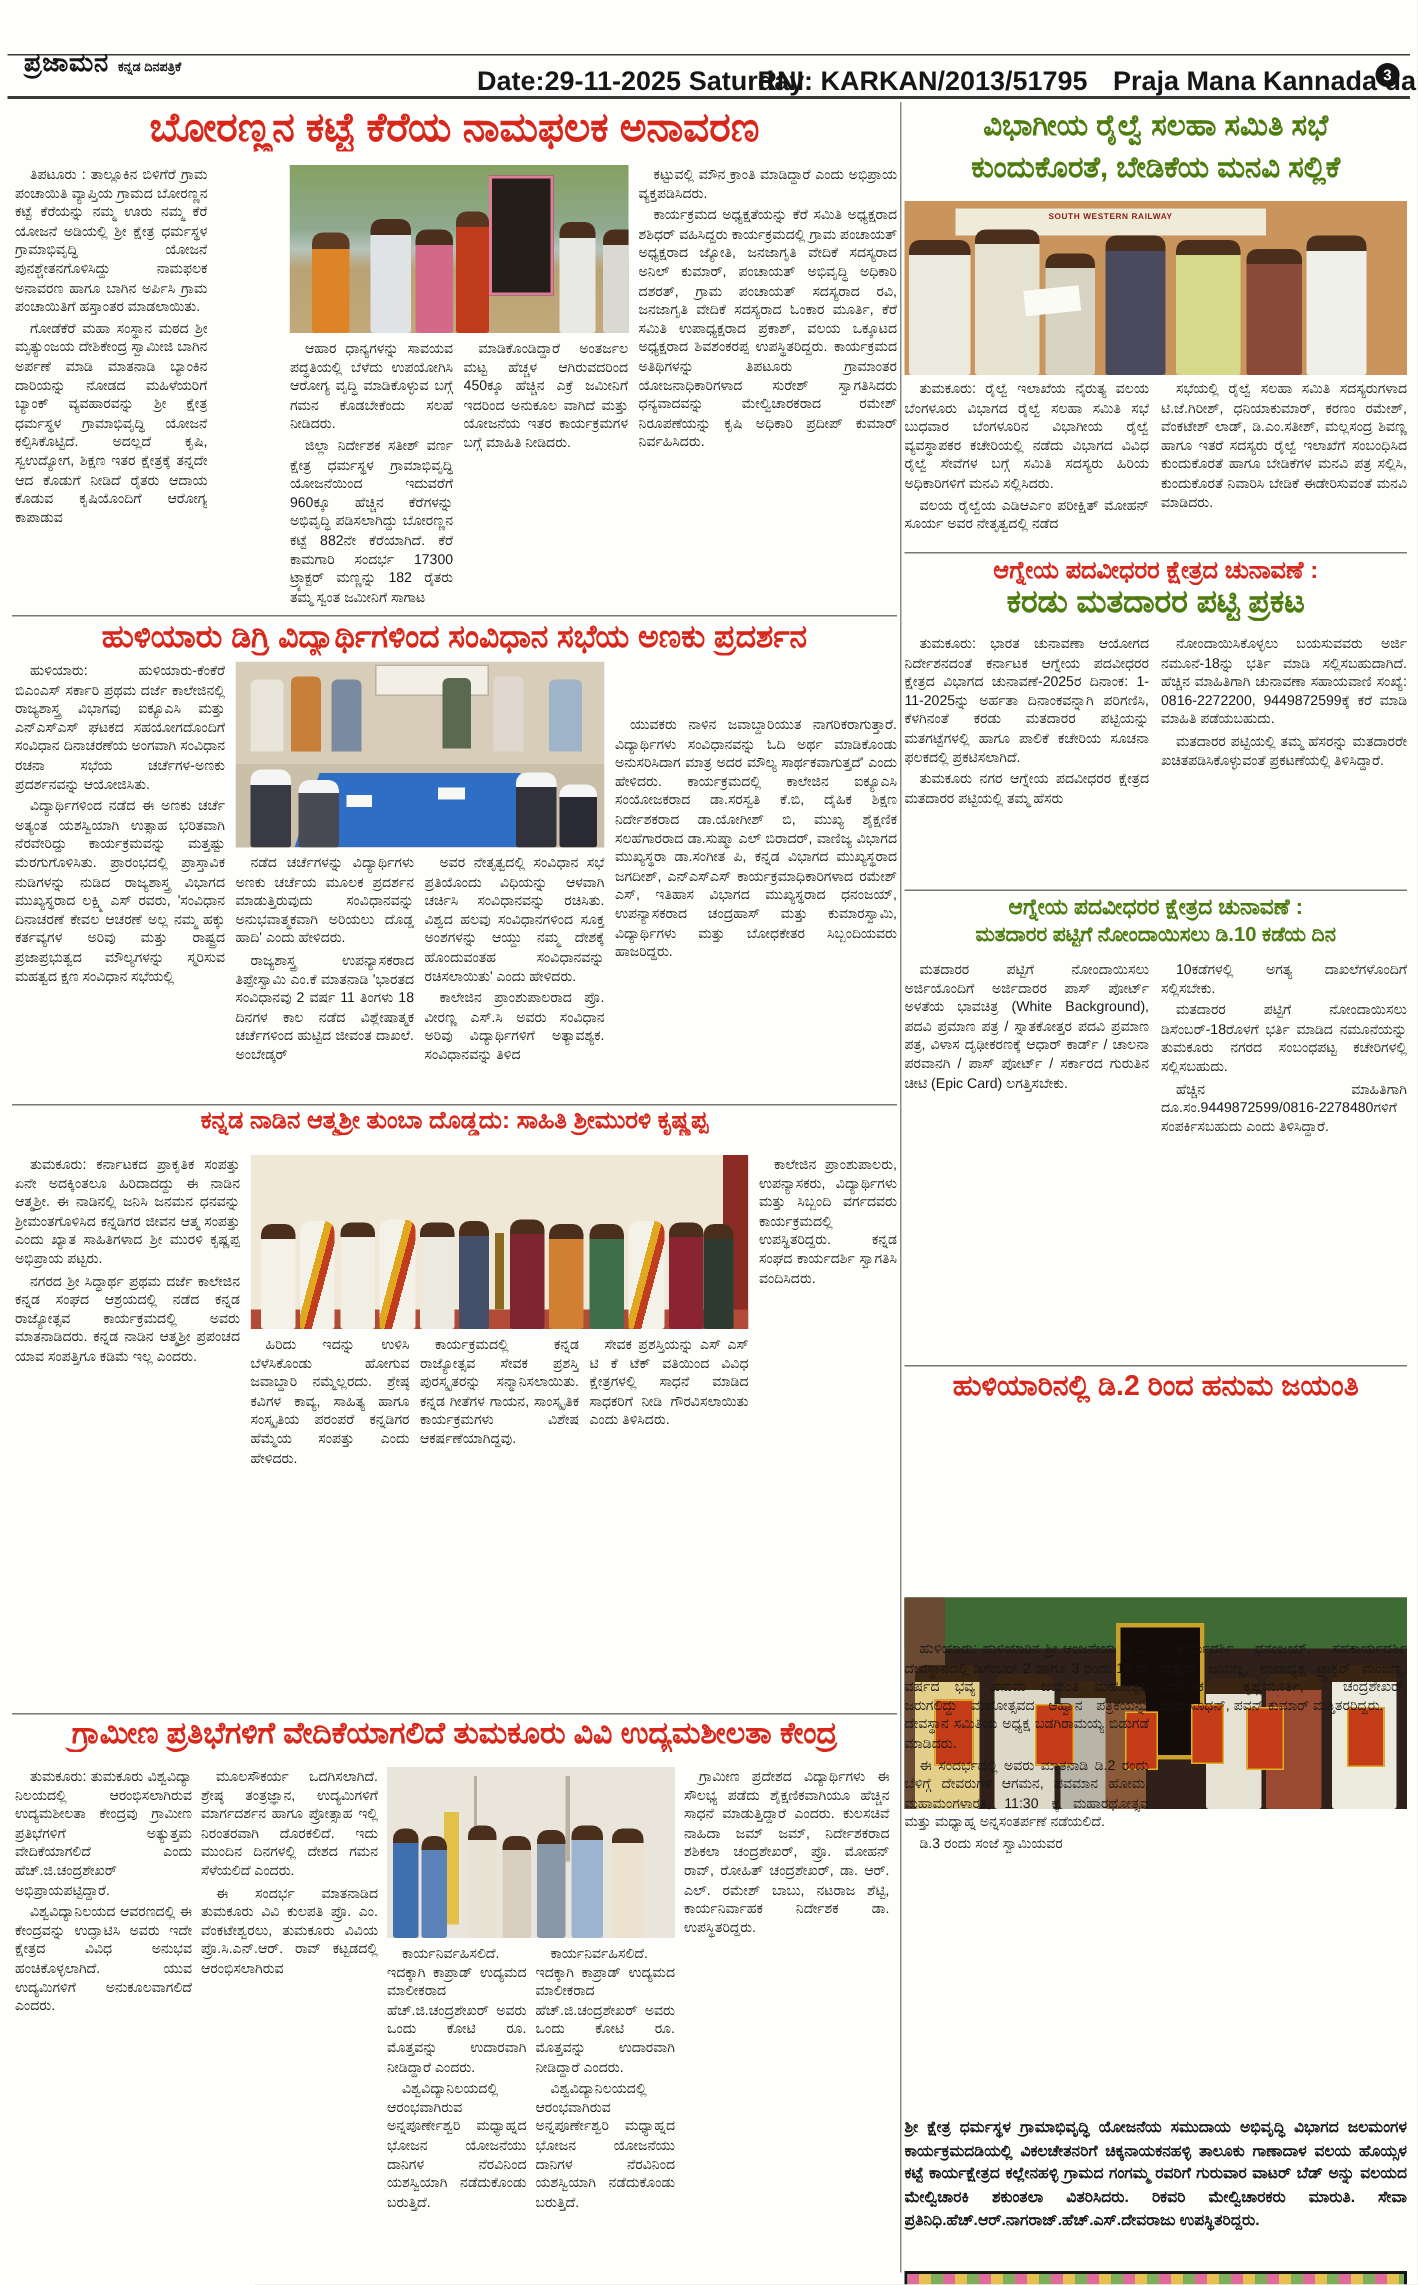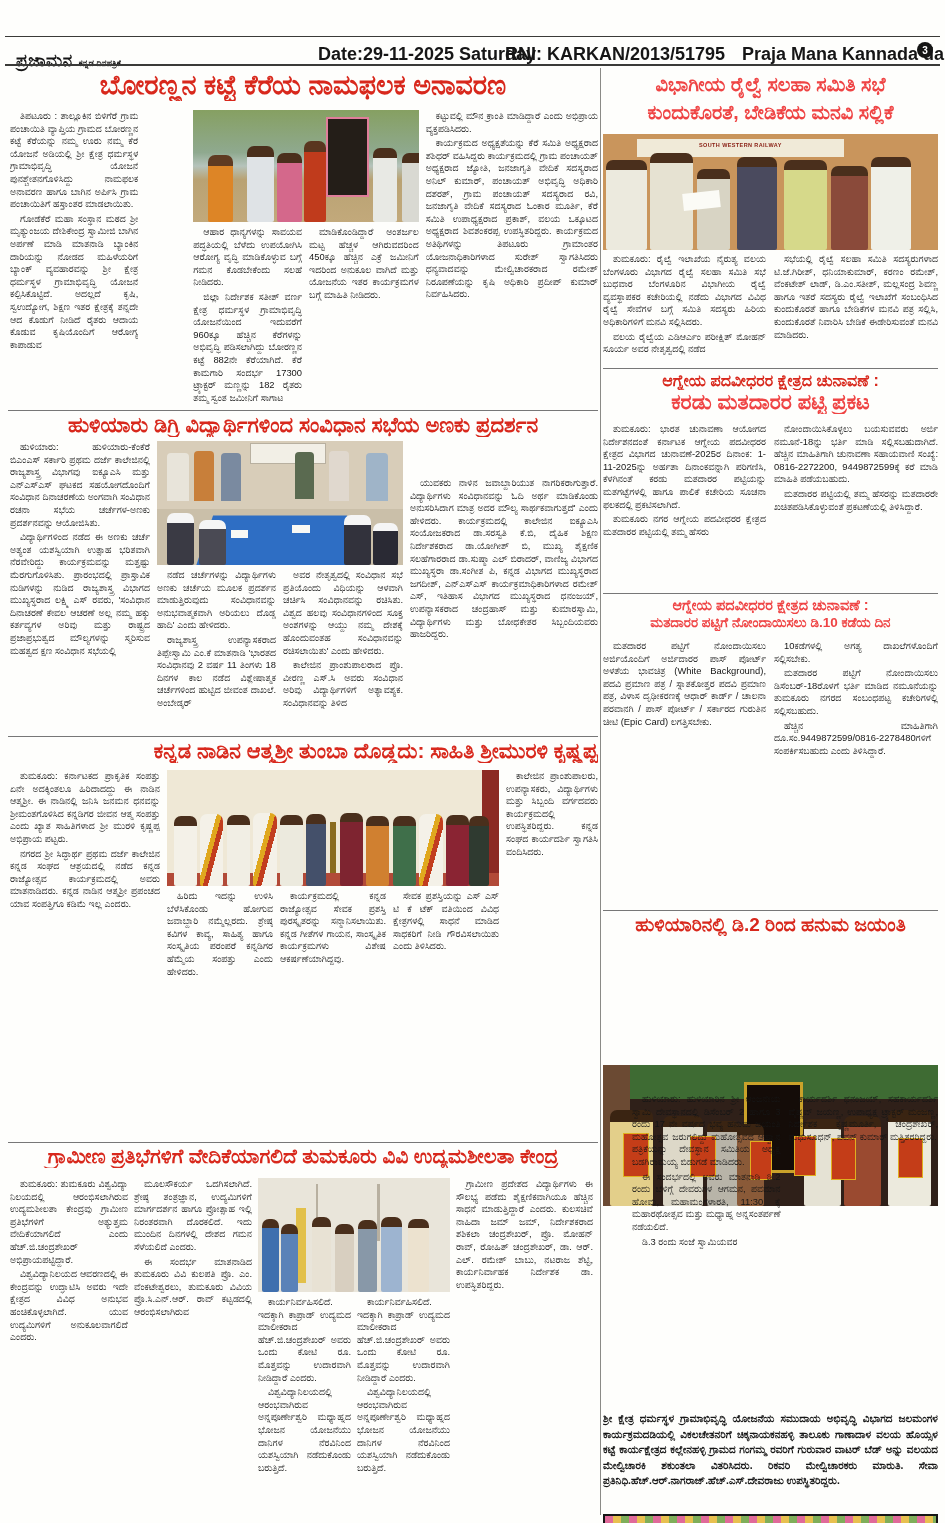--- a/index.html
+++ b/index.html
@@ -9,21 +9,21 @@
   .abs{position:absolute;}
   
   .mast-logo{font-weight:800;font-size:17px;letter-spacing:.5px;}
   .mast-sub{font-size:8.5px;font-weight:600;margin-left:6px;}
   .mast-item{font-weight:700;font-size:18px;white-space:nowrap;}
   .pagenum{width:16px;height:16px;border-radius:50%;background:#151515;color:#fff;
            display:flex;align-items:center;justify-content:center;font-size:10px;font-weight:700;}
   
   .hl{position:absolute;text-align:center;font-weight:800;line-height:1.15;overflow:hidden;white-space:nowrap;}
   .hl.red{color:#d8281c;}
-  .hl.black{color:#ef4444;}
+  .hl.black{color:#4d7c0f;}
   
   .cols{position:absolute;display:flex;overflow:hidden;}
   .col{overflow:hidden;}
   .col p{margin:0 0 2px 0;text-indent:10px;font-size:9.4px;line-height:1.34;text-align:justify;
          word-break:break-word;}
   .midstack{display:flex;flex-direction:column;overflow:hidden;}
   .midrow{display:flex;flex:1;margin-top:4px;overflow:hidden;}
   
   .photo{position:relative;overflow:hidden;background:#cfcabe;flex:none;}
   .person{position:absolute;bottom:0;border-radius:7px 7px 2px 2px;}
@@ -31,21 +31,21 @@
   .caption{font-weight:700;font-size:10.4px;line-height:1.5;text-align:justify;overflow:hidden;}
   .banner-text{position:absolute;left:0;right:0;text-align:center;font-size:5.5px;font-weight:700;
                color:#8a2015;letter-spacing:.4px;}
 </style>
 </head>
 <body>
 
 <div class="page">
 
   <div class="rule" style="left:5px;top:36px;width:935px;height:1px;"></div>
-  <div class="abs" style="left:16px;top:51px;display:flex;align-items:baseline;">
+  <div class="abs" style="left:16px;top:32px;display:flex;align-items:baseline;">
     <span class="mast-logo">ಪ್ರಜಾಮನ</span>
     <span class="mast-sub">ಕನ್ನಡ ದಿನಪತ್ರಿಕೆ</span>
   </div>
   <div class="abs mast-item" style="left:318px;top:44px;">Date:29-11-2025 Saturday</div>
   <div class="abs mast-item" style="left:505px;top:44px;">RNI: KARKAN/2013/51795</div>
   <div class="abs mast-item" style="left:742px;top:44px;">Praja Mana Kannada daily</div>
   <div class="abs pagenum" style="left:917px;top:42px;">3</div>
   <div class="rule" style="left:5px;top:64px;width:935px;height:2px;"></div>
 
   <div class="rule" style="left:600px;top:68px;width:1px;height:1447px;background:#8a8a86;"></div>
@@ -118,21 +118,21 @@
           </div>
       </div>
     </div>
     <div class="col" style="width:188px;margin-top:36px;">
         <p>ಯುವಕರು ನಾಳಿನ ಜವಾಬ್ದಾರಿಯುತ ನಾಗರಿಕರಾಗುತ್ತಾರೆ. ವಿದ್ಯಾರ್ಥಿಗಳು ಸಂವಿಧಾನವನ್ನು ಓದಿ ಅರ್ಥ ಮಾಡಿಕೊಂಡು ಅನುಸರಿಸಿದಾಗ ಮಾತ್ರ ಅದರ ಮೌಲ್ಯ ಸಾರ್ಥಕವಾಗುತ್ತದೆ' ಎಂದು ಹೇಳಿದರು. ಕಾರ್ಯಕ್ರಮದಲ್ಲಿ ಕಾಲೇಜಿನ ಐಕ್ಯೂಎಸಿ ಸಂಯೋಜಕರಾದ ಡಾ.ಸರಸ್ವತಿ ಕೆ.ಬಿ, ದೈಹಿಕ ಶಿಕ್ಷಣ ನಿರ್ದೇಶಕರಾದ ಡಾ.ಯೋಗೀಶ್ ಬಿ, ಮುಖ್ಯ ಶೈಕ್ಷಣಿಕ ಸಲಹೆಗಾರರಾದ ಡಾ.ಸುಷ್ಮಾ ಎಲ್ ಬಿರಾದರ್, ವಾಣಿಜ್ಯ ವಿಭಾಗದ ಮುಖ್ಯಸ್ಥರಾ ಡಾ.ಸಂಗೀತ ಪಿ, ಕನ್ನಡ ವಿಭಾಗದ ಮುಖ್ಯಸ್ಥರಾದ ಜಗದೀಶ್, ಎನ್ಎಸ್ಎಸ್ ಕಾರ್ಯಕ್ರಮಾಧಿಕಾರಿಗಳಾದ ರಮೇಶ್ ಎಸ್, ಇತಿಹಾಸ ವಿಭಾಗದ ಮುಖ್ಯಸ್ಥರಾದ ಧನಂಜಯ್, ಉಪನ್ಯಾಸಕರಾದ ಚಂದ್ರಹಾಸ್ ಮತ್ತು ಕುಮಾರಸ್ವಾಮಿ, ವಿದ್ಯಾರ್ಥಿಗಳು ಮತ್ತು ಬೋಧಕೇತರ ಸಿಬ್ಬಂದಿಯವರು ಹಾಜರಿದ್ದರು.</p>
       </div>
   </div>
 
   <div class="rule" style="left:8px;top:736px;width:590px;height:1px;background:#777;"></div>
 
-  <div class="hl red" style="left:8px;top:739px;width:590px;font-size:21px;text-align:right;">ಕನ್ನಡ ನಾಡಿನ ಆತ್ಮಶ್ರೀ ತುಂಬಾ ದೊಡ್ಡದು: ಸಾಹಿತಿ ಶ್ರೀಮುರಳಿ ಕೃಷ್ಣಪ್ಪ</div>
+  <div class="hl red" style="left:8px;top:739px;width:590px;font-size:16px;">ಕನ್ನಡ ನಾಡಿನ ಆತ್ಮಶ್ರೀ ತುಂಬಾ ದೊಡ್ಡದು: ಸಾಹಿತಿ ಶ್ರೀಮುರಳಿ ಕೃಷ್ಣಪ್ಪ</div>
   <div class="cols" style="left:10px;top:770px;width:588px;height:372px;gap:7px;">
     <div class="col" style="width:150px;">
         <p>ತುಮಕೂರು: ಕರ್ನಾಟಕದ ಪ್ರಾಕೃತಿಕ ಸಂಪತ್ತು ಏನೇ ಅದಕ್ಕಿಂತಲೂ ಹಿರಿದಾದದ್ದು ಈ ನಾಡಿನ ಆತ್ಮಶ್ರೀ. ಈ ನಾಡಿನಲ್ಲಿ ಜನಿಸಿ ಜನಮನ ಧನವನ್ನು ಶ್ರೀಮಂತಗೊಳಿಸಿದ ಕನ್ನಡಿಗರ ಜೀವನ ಆತ್ಮ ಸಂಪತ್ತು ಎಂದು ಖ್ಯಾತ ಸಾಹಿತಿಗಳಾದ ಶ್ರೀ ಮುರಳಿ ಕೃಷ್ಣಪ್ಪ ಅಭಿಪ್ರಾಯ ಪಟ್ಟರು.</p>
         <p>ನಗರದ ಶ್ರೀ ಸಿದ್ಧಾರ್ಥ ಪ್ರಥಮ ದರ್ಜೆ ಕಾಲೇಜಿನ ಕನ್ನಡ ಸಂಘದ ಆಶ್ರಯದಲ್ಲಿ ನಡೆದ ಕನ್ನಡ ರಾಜ್ಯೋತ್ಸವ ಕಾರ್ಯಕ್ರಮದಲ್ಲಿ ಅವರು ಮಾತನಾಡಿದರು. ಕನ್ನಡ ನಾಡಿನ ಆತ್ಮಶ್ರೀ ಪ್ರಪಂಚದ ಯಾವ ಸಂಪತ್ತಿಗೂ ಕಡಿಮೆ ಇಲ್ಲ ಎಂದರು.</p>
       </div>
     <div class="midstack" style="width:332px;">
       <div class="photo" style="width:332px;height:116px;background:#efe8d6;">
         <div class="blob" style="right:0;top:0;width:5%;height:100%;background:#8c2a24;"></div>
         <div class="blob" style="left:0;bottom:0;width:100%;height:11%;background:#b24a38;"></div>
         <div class="blob" style="left:49%;bottom:11%;width:1.8%;height:44%;background:#8a6b1e;"></div>
@@ -279,21 +279,21 @@
     <div class="person" style="left:72%;width:11%;height:64%;background:linear-gradient(#3a2412 0 12%,#9a4a30 12%);"></div>
     <div class="person" style="left:85%;width:13%;height:68%;background:linear-gradient(#3a2412 0 12%,#eceadd 12%);"></div>
     <div class="blob" style="left:6%;top:48%;width:7%;height:30%;background:#c43d18;border:1px solid #e0b020;"></div>
     <div class="blob" style="left:26%;top:50%;width:7%;height:28%;background:#c43d18;border:1px solid #e0b020;"></div>
     <div class="blob" style="left:44%;top:54%;width:6%;height:26%;background:#c43d18;border:1px solid #e0b020;"></div>
     <div class="blob" style="left:57%;top:50%;width:6%;height:27%;background:#c43d18;border:1px solid #e0b020;"></div>
     <div class="blob" style="left:68%;top:52%;width:7%;height:28%;background:#c43d18;border:1px solid #e0b020;"></div>
     <div class="blob" style="left:88%;top:52%;width:7%;height:27%;background:#c43d18;border:1px solid #e0b020;"></div>
   </div>
   <div class="cols" style="left:603px;top:1093px;width:335px;height:161px;gap:8px;">
-    <div class="col" style="width:163px;padding-left:29px;">
+    <div class="col" style="width:163px;">
         <p>ಹುಳಿಯಾರು: ಹುಳಿಯಾರಿನ ಶ್ರೀ ಆಂಜನೇಯ ಸ್ವಾಮಿ ದೇವಸ್ಥಾನದಲ್ಲಿ ಡಿಸೆಂಬರ್ 2 ಹಾಗೂ 3 ರಂದು 17 ನೇ ವರ್ಷದ ಭವ್ಯ ಹನುಮ ಜಯಂತಿ ಮಹೋತ್ಸವ ಜರುಗಲಿದ್ದು ಮಹೋತ್ಸವದ ಆಹ್ವಾನ ಪತ್ರಿಕೆಯನ್ನು ದೇವಸ್ಥಾನ ಸಮಿತಿಯ ಅಧ್ಯಕ್ಷ ಬಡಗಿರಾಮಯ್ಯ ಬಿಡುಗಡೆ ಮಾಡಿದರು.</p>
         <p>ಈ ಸಂದರ್ಭದಲ್ಲಿ ಅವರು ಮಾತನಾಡಿ ಡಿ.2 ರಂದು ಬೆಳಿಗ್ಗೆ ದೇವರುಗಳ ಆಗಮನ, ಪವಮಾನ ಹೋಮ, ಮಹಾಮಂಗಳಾರತಿ, 11:30 ಕ್ಕೆ ಮಹಾರಥೋತ್ಸವ ಮತ್ತು ಮಧ್ಯಾಹ್ನ ಅನ್ನಸಂತರ್ಪಣೆ ನಡೆಯಲಿದೆ.</p>
         <p>ಡಿ.3 ರಂದು ಸಂಜೆ ಸ್ವಾಮಿಯವರ</p>
       </div>
     <div class="col" style="width:164px;">
         <p>ಕಾರ್ಯದರ್ಶಿ ಧನಂಜಯ್, ಸಹಕಾರ್ಯದರ್ಶಿ ವೈಷ್ಣವ್ ಜಯಣ್ಣ, ಉಪಾಧ್ಯಕ್ಷ ಟ್ರ್ಯಾಕ್ಟರ್ ಮಂಜಣ್ಣ, ನಿರ್ದೇಶಕ ಕೃಷ್ಣಮೂರ್ತಿ, ಚಂದ್ರಶೇಖರ್, ಮಧುಸೂಧನ್, ಪವನ್ ಕುಮಾರ್ ಮತ್ತಿತರರಿದ್ದರು.</p>
       </div>
   </div>
 
   <div class="photo abs" style="left:603px;top:1257px;width:331px;height:146px;border:2px solid #151515;background:linear-gradient(180deg,#d8d79b 0 60%,#c3c98f 60% 100%);">

